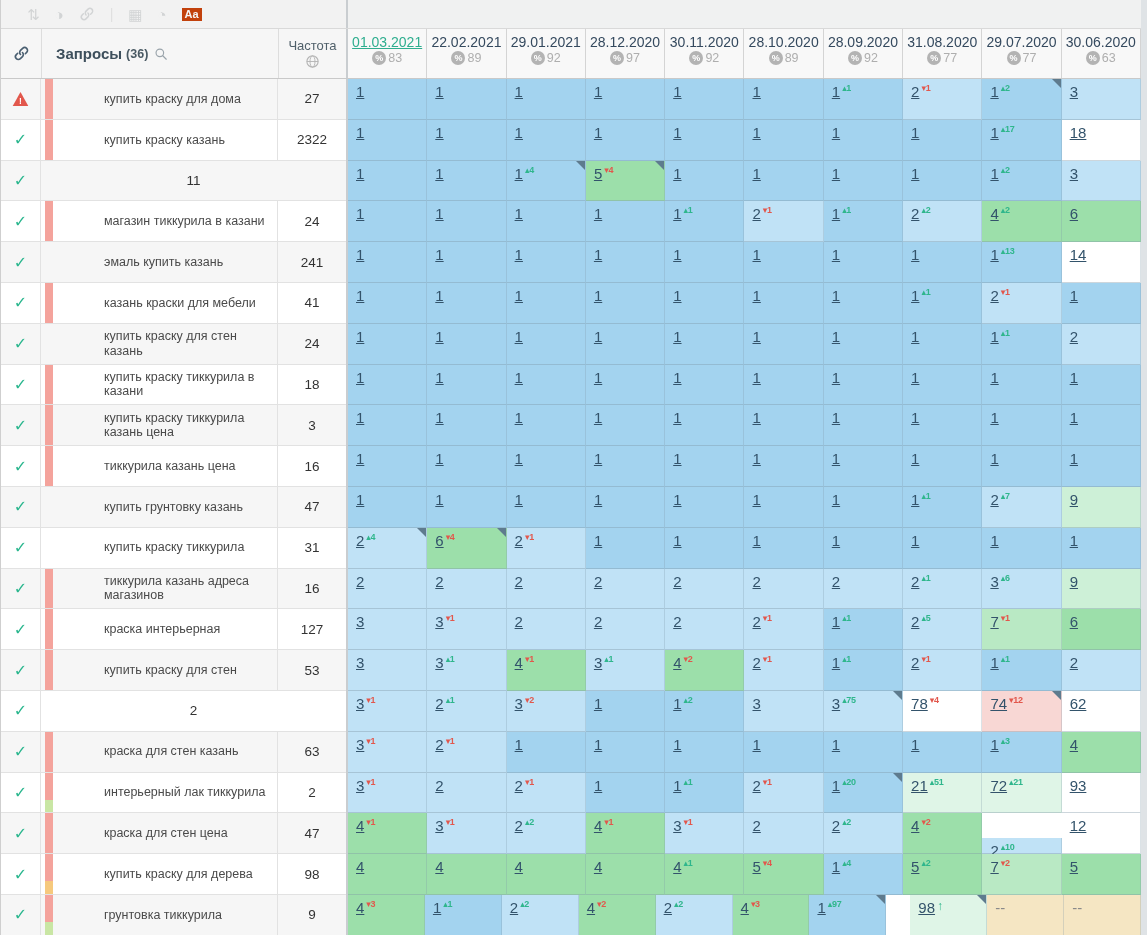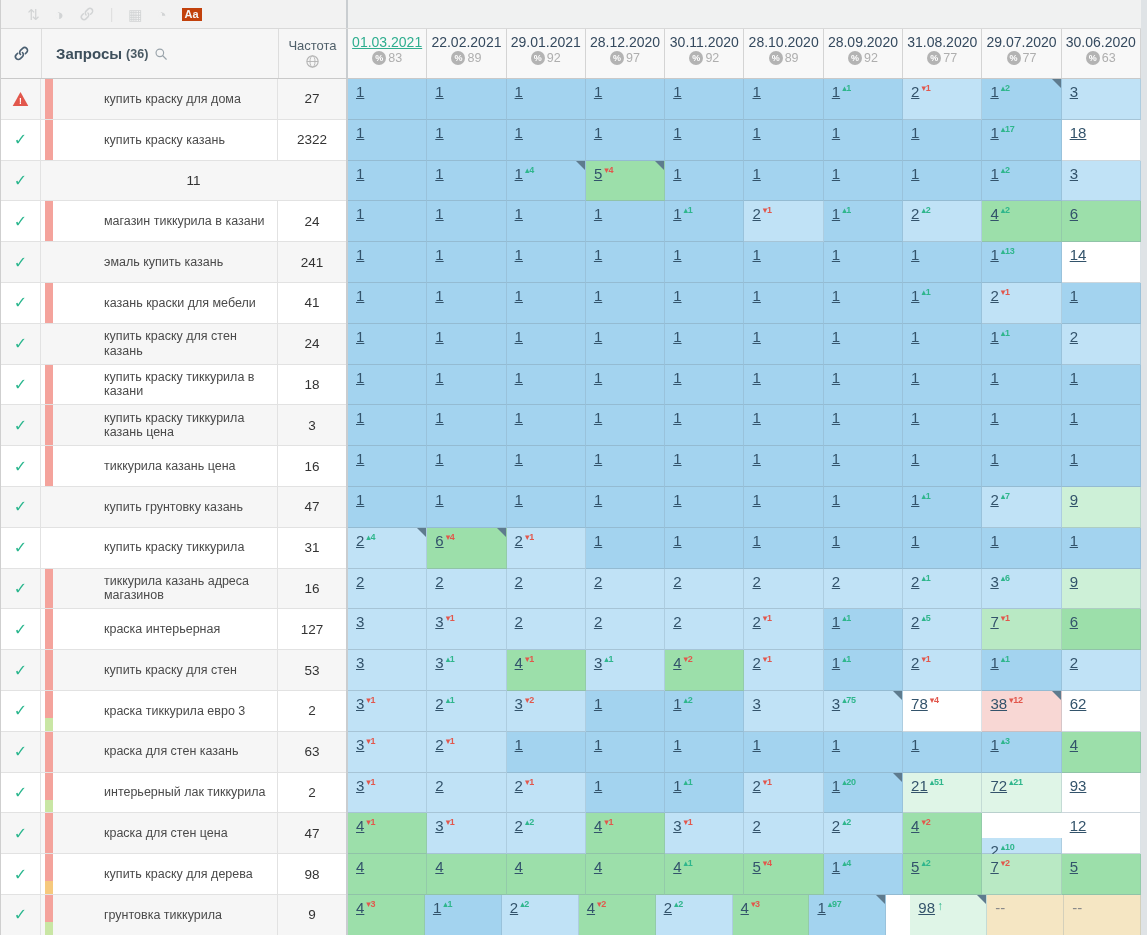--- a/index.html
+++ b/index.html
@@ -551,39 +551,32 @@
           <div class="pcell" style="background: rgb(192, 226, 246);"><span class="pos">2</span><span class="chg down">▾1</span></div>
           <div class="pcell" style="background: rgb(163, 211, 239);"><span class="pos">1</span><span class="chg up">▴1</span></div>
           <div class="pcell" style="background: rgb(192, 226, 246);"><span class="pos">2</span></div>
         </div>
       </div>
       <div class="row">
         <div class="lpart">
           <div class="c-status">
             <span class="check">✓</span>
           </div>
-          <div class="c-query">
-            <div class="tagbar">
-              <div class="tag pink"></div>
-              <div class="tag green"></div>
-            </div>
-            <span class="qtext">краска тиккурила евро 3</span>
-          </div>
           <div class="c-freq">2</div>
         </div>
         <div class="c-cells">
           <div class="pcell" style="background: rgb(192, 226, 246);"><span class="pos">3</span><span class="chg down">▾1</span></div>
           <div class="pcell" style="background: rgb(192, 226, 246);"><span class="pos">2</span><span class="chg up">▴1</span></div>
           <div class="pcell" style="background: rgb(192, 226, 246);"><span class="pos">3</span><span class="chg down">▾2</span></div>
           <div class="pcell" style="background: rgb(163, 211, 239);"><span class="pos">1</span></div>
           <div class="pcell" style="background: rgb(163, 211, 239);"><span class="pos">1</span><span class="chg up">▴2</span></div>
           <div class="pcell" style="background: rgb(192, 226, 246);"><span class="pos">3</span></div>
           <div class="pcell" style="background: rgb(192, 226, 246);"><span class="pos">3</span><span class="chg up">▴75</span><div class="tri"></div></div>
           <div class="pcell" style="background: rgb(255, 255, 255);"><span class="pos">78</span><span class="chg down">▾4</span></div>
-          <div class="pcell" style="background: rgb(248, 215, 212);"><span class="pos">38</span><span class="chg down">▾12</span><div class="tri"></div></div>
+          <div class="pcell" style="background: rgb(248, 215, 212);"><span class="pos">74</span><span class="chg down">▾12</span><div class="tri"></div></div>
           <div class="pcell" style="background: rgb(255, 255, 255);"><span class="pos">62</span></div>
         </div>
       </div>
       <div class="row odd">
         <div class="lpart">
           <div class="c-status">
             <span class="check">✓</span>
           </div>
           <div class="c-query">
             <div class="tagbar">

